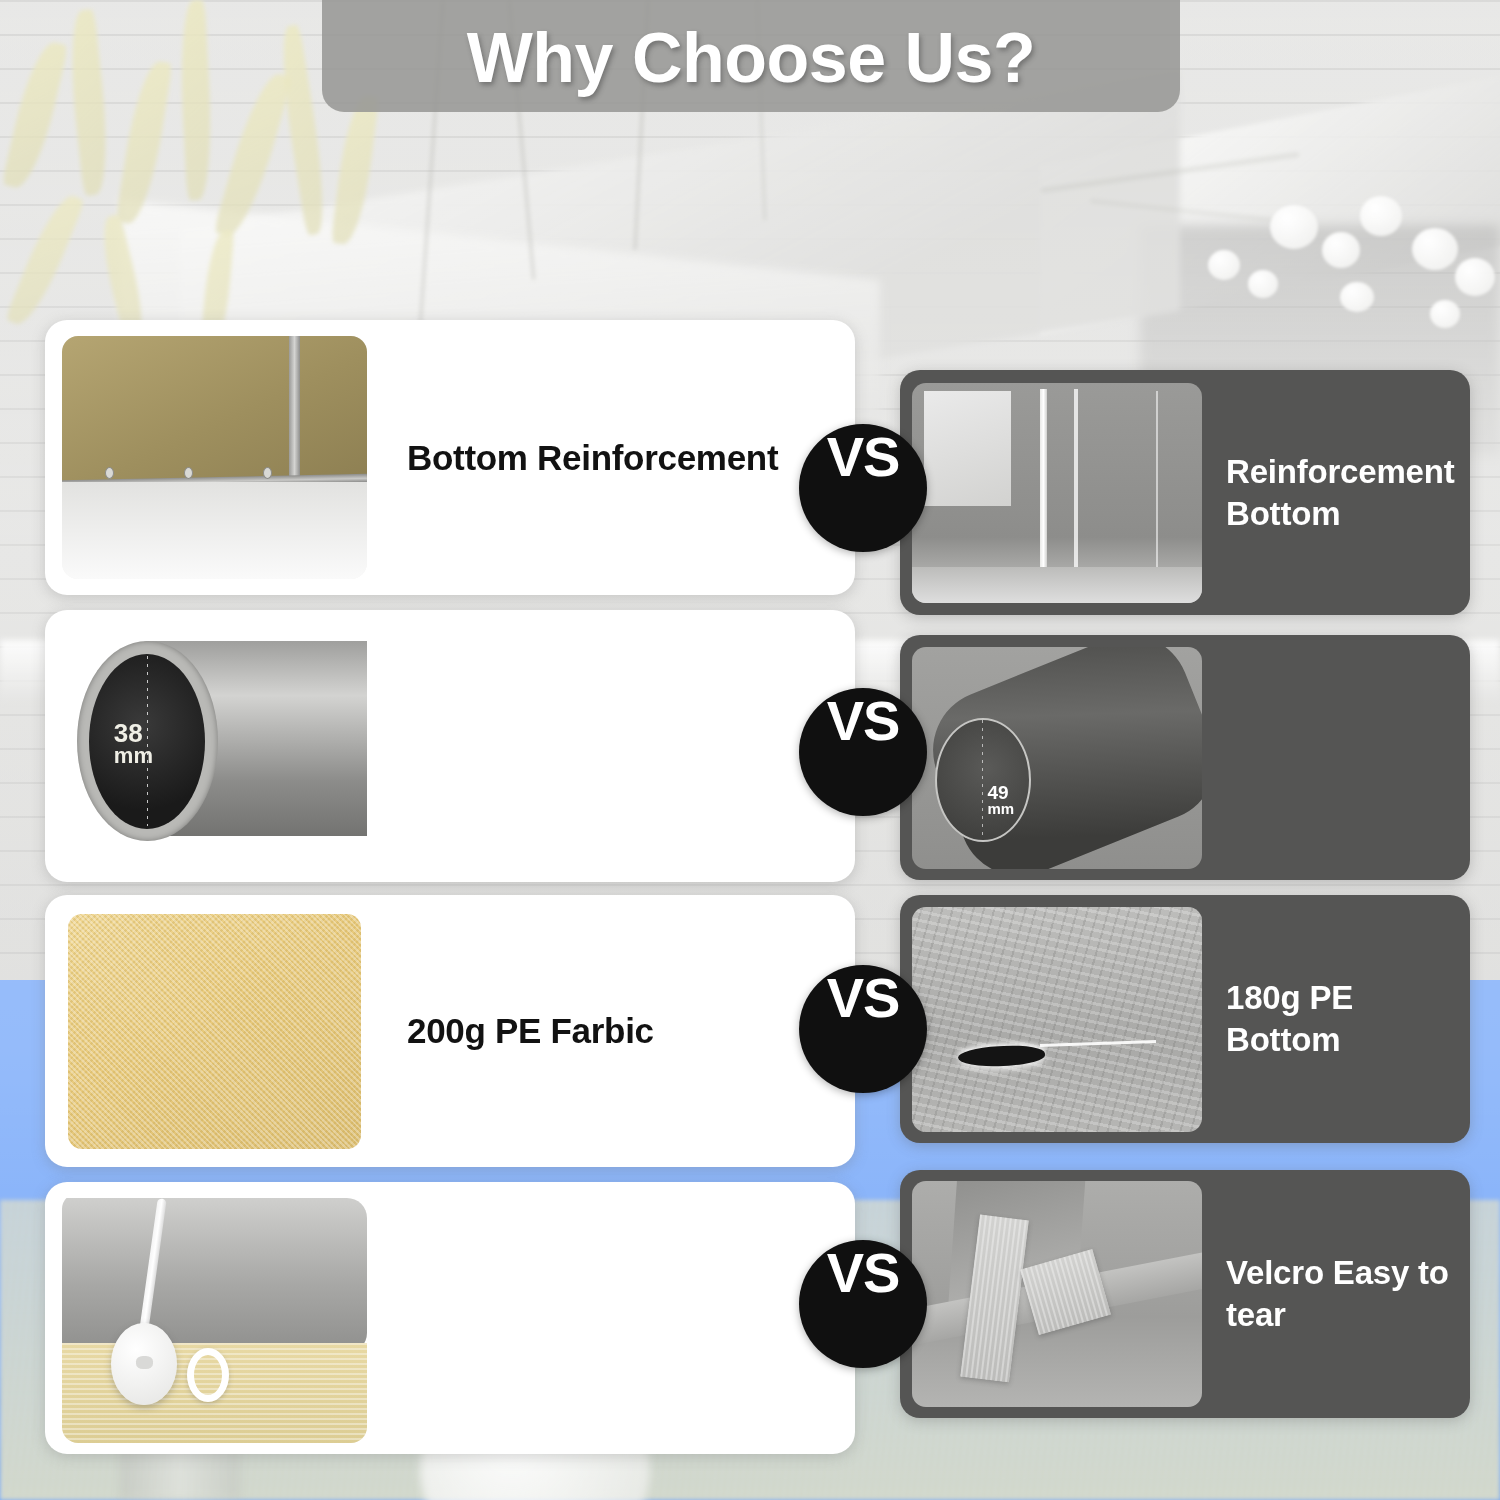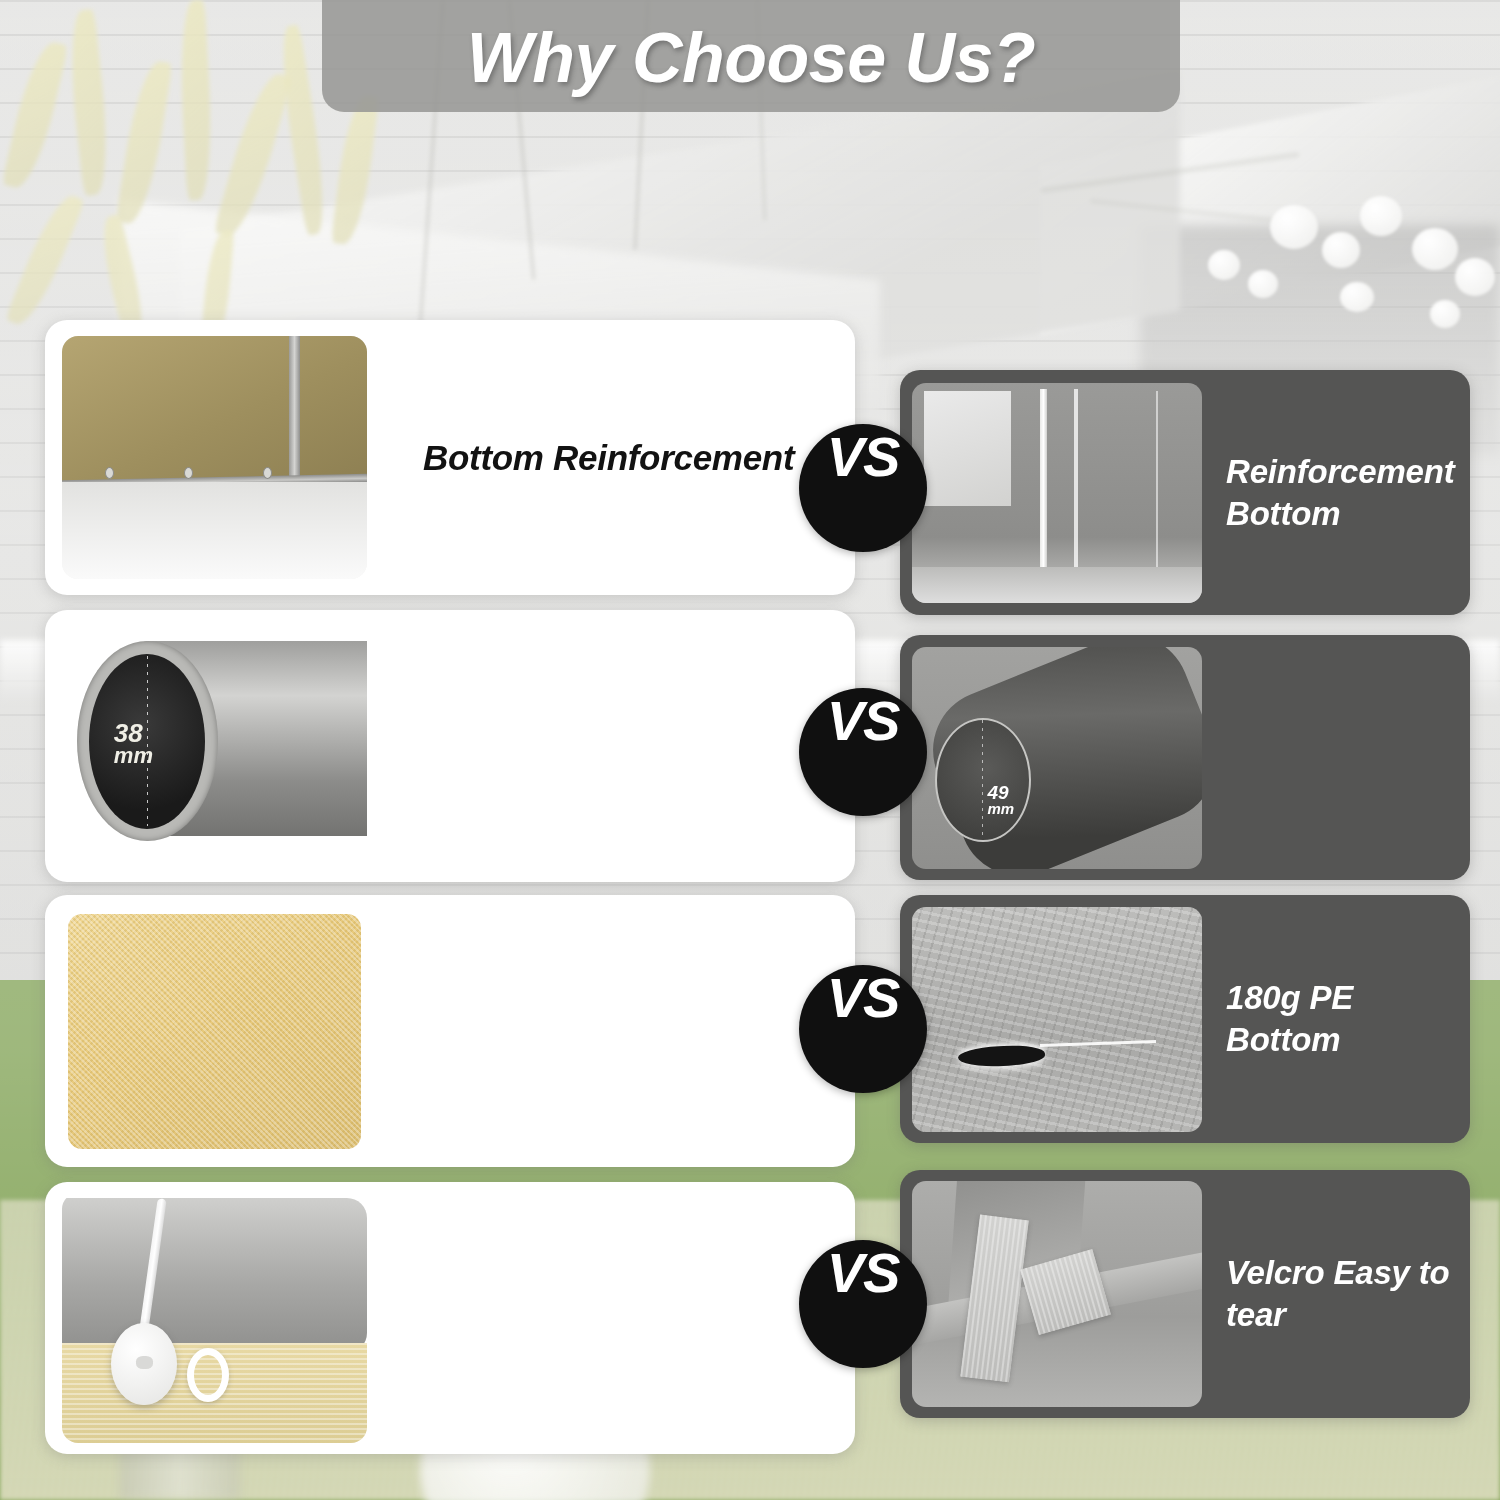--- a/index.html
+++ b/index.html
@@ -8,23 +8,22 @@
     width: 1500px;
     height: 1500px;
     overflow: hidden;
     font-family: "Liberation Sans", sans-serif;
   }
 
   #stage {
     position: relative;
     width: 1500px;
     height: 1500px;
-    background: #4d7c0f;
+    background: #3b82f6;
     overflow: hidden;
-    font-style: italic;
   }
 
   
   .bg-layer { position: absolute; inset: 0; overflow: hidden; }
 
   
   .bg-wall {
     position: absolute; left: 0; top: 0; width: 1500px; height: 980px;
     background:
       repeating-linear-gradient(to bottom,
@@ -460,21 +459,21 @@
     <div class="bg-wash"></div>
   </div>
 
   <div id="title-banner">
     <span class="title-text">Why Choose Us?</span>
   </div>
 
   <div class="rows">
 
     <div class="row" style="top:320px;">
-      <div class="card-good" style="top:0; height:275px;gap:16px;">
+      <div class="card-good" style="top:0; height:275px;">
         <div class="thumb" style="height:243px;">
           <div class="art art-screen-good">
             <div class="panel"></div>
             <div class="pole"></div>
             <div class="rail"></div>
             <div class="ground"></div>
             <div class="grommet" style="left:14%;"></div>
             <div class="grommet" style="left:40%;"></div>
             <div class="grommet" style="left:66%;"></div>
           </div>
@@ -535,20 +534,21 @@
       </div>
     </div>
 
     <div class="row" style="top:895px;">
       <div class="card-good" style="top:0; height:272px;">
         <div class="thumb" style="height:250px;">
           <div class="art art-fabric-good">
             <div class="swatch"></div>
           </div>
         </div>
+        <div class="good-label">200g PE Farbic</div>
       </div>
 
       <div class="card-bad" style="top:0px; height:248px;">
         <div class="thumb" style="height:225px;">
           <div class="art art-fabric-bad">
             <div class="tear"></div>
             <div class="crack"></div>
           </div>
         </div>
         <div class="bad-label">180g PE Bottom</div>

